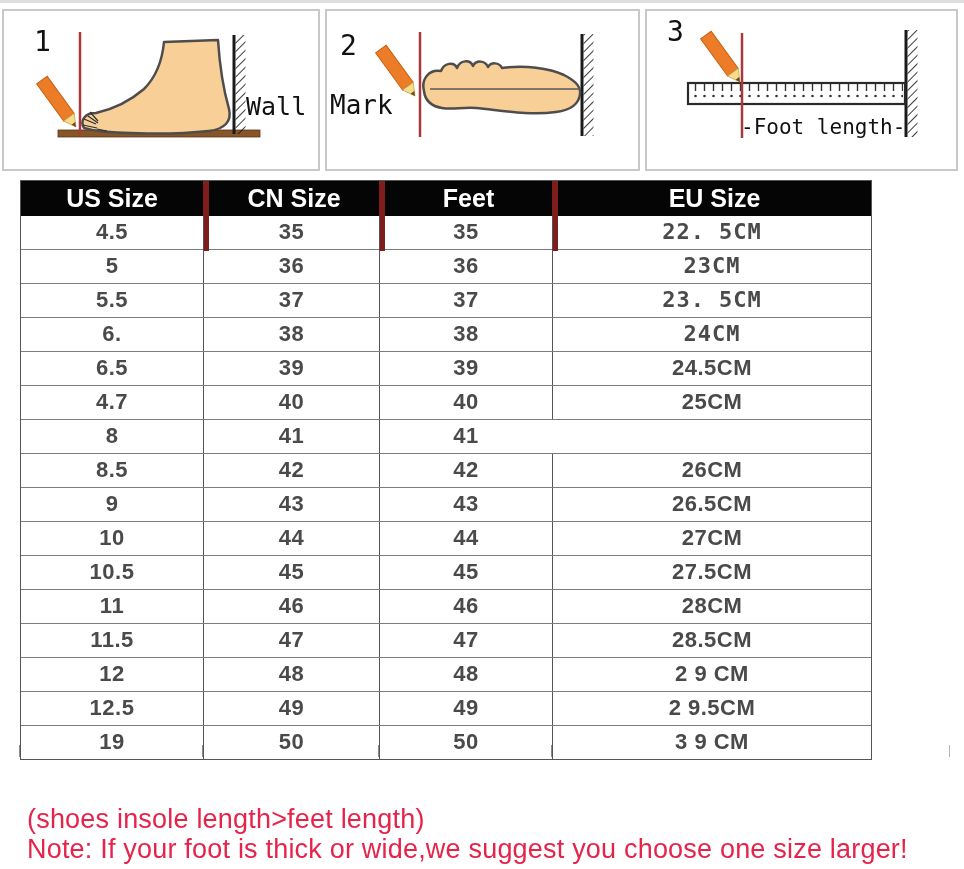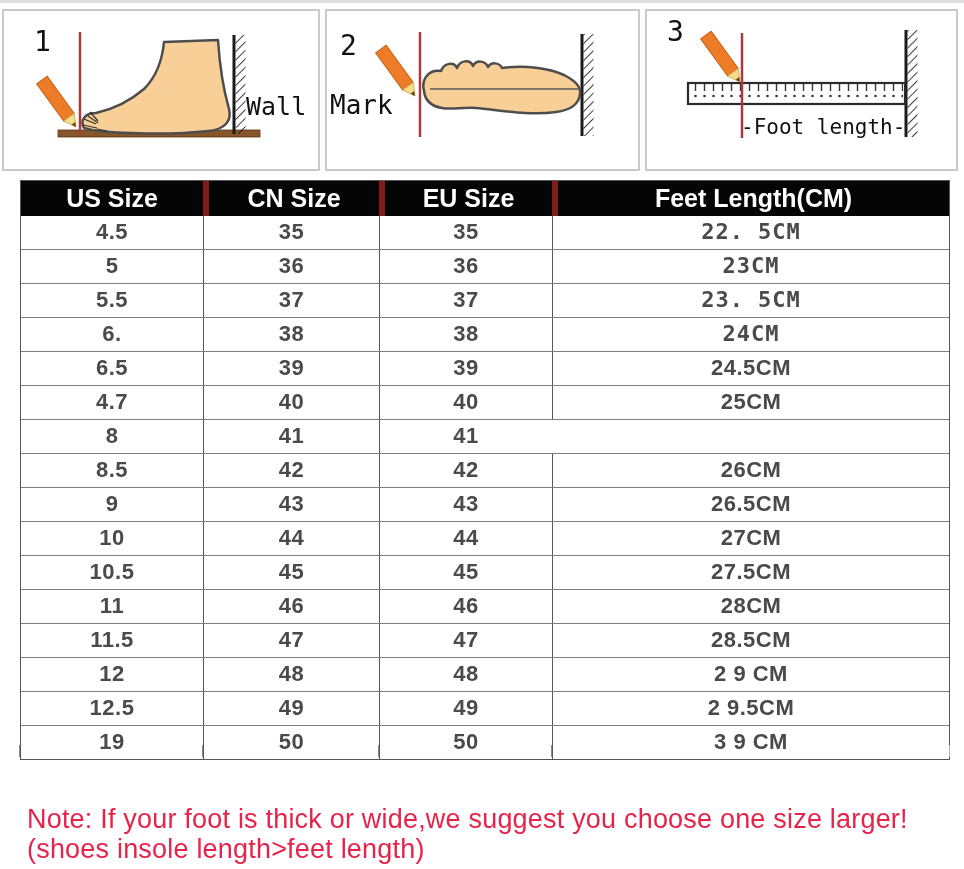--- a/index.html
+++ b/index.html
@@ -10,21 +10,21 @@
   
   .top-rule{position:absolute;left:0;top:0;width:964px;height:3px;background:#dedede;}
   .panel{position:absolute;top:9px;height:158px;border:2px solid #c9c9c9;background:#fff;}
   .panel svg{display:block;}
   .p1{left:2px;width:314px;}
   .p2{left:325px;width:311px;}
   .p3{left:645px;width:309px;}
   .mono-label{font-family:"DejaVu Sans Mono","Liberation Mono",monospace;fill:#111;}
 
   
-  .size-table{position:absolute;left:20px;top:180px;width:930px;border:1px solid #555;
+  .size-table{position:absolute;left:20px;top:180px;width:852px;border:1px solid #555;
               box-sizing:border-box;background:#fff;}
   .trow{display:grid;grid-template-columns:182px 176px 173px auto;}
   .thead-row{background:#050505;height:35px;}
   .thead-row .tcell{color:#fff;font-weight:bold;font-size:25px;line-height:35px;
                     text-align:center;border-left:6px solid #7f1d1d;}
   .thead-row .tcell:first-child{border-left:none;}
   .tbody .trow{height:33px;border-top:1px solid #7d7d7d;}
   .tbody .trow:first-child{border-top:none;}
   .tbody .tcell{color:#4a4a4a;font-weight:bold;font-size:22px;line-height:32px;
                 text-align:center;border-left:1px solid #555;letter-spacing:0.5px;}
@@ -146,22 +146,22 @@
         <polygon points="-2.2,-4.5 2.2,-4.5 0,0" fill="#6b4a1f"></polygon>
       </g>
       <text class="mono-label" x="94" y="123" font-size="21">-Foot length-</text>
     </svg>
   </div>
 
   <div class="size-table">
     <div class="trow thead-row" id="thead">
         <div class="tcell">US Size</div>
         <div class="tcell">CN Size</div>
+        <div class="tcell">Feet Length(CM)</div>
         <div class="tcell">EU Size</div>
-        <div class="tcell">Feet Length(CM)</div>
       </div>
     <div class="tbody" id="tbody">
         <div class="trow">
           <div class="tcell">4.5</div>
           <div class="tcell">35</div>
           <div class="tcell">35</div>
           <div class="tcell">22. 5CM</div>
         </div>
         <div class="trow">
           <div class="tcell">5</div>
@@ -257,17 +257,17 @@
   <div class="stubs">
     <div class="trow">
       <div class="tcell"></div>
       <div class="tcell"></div>
       <div class="tcell"></div>
       <div class="tcell"></div>
     </div>
   </div>
 
   <div class="note">
+    <div>(shoes insole length&gt;feet length)</div>
     <div>Note: If your foot is thick or wide,we suggest you choose one size larger!</div>
-    <div>(shoes insole length&gt;feet length)</div>
   </div>
 
 </div>
 
 </body></html>

